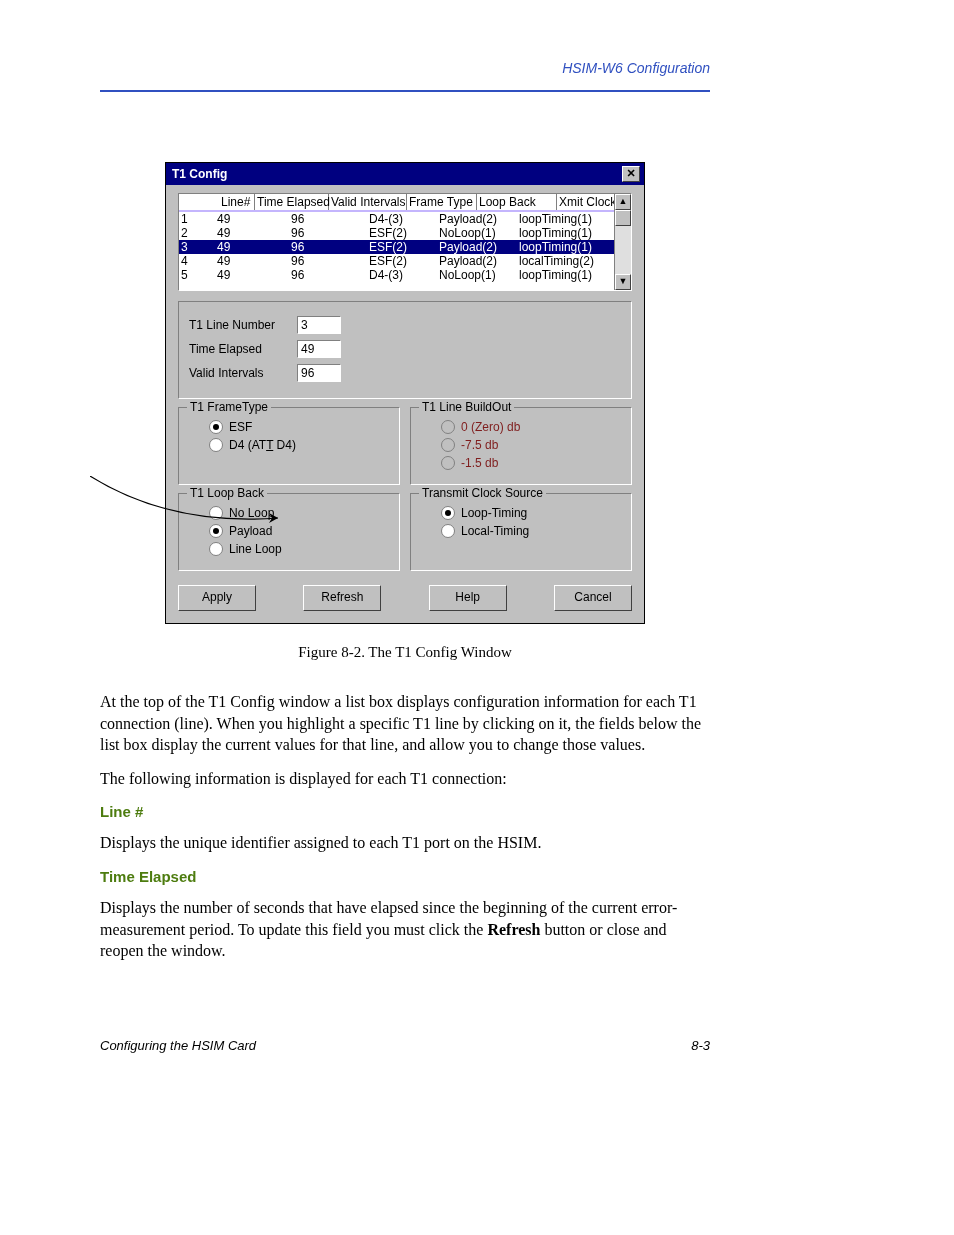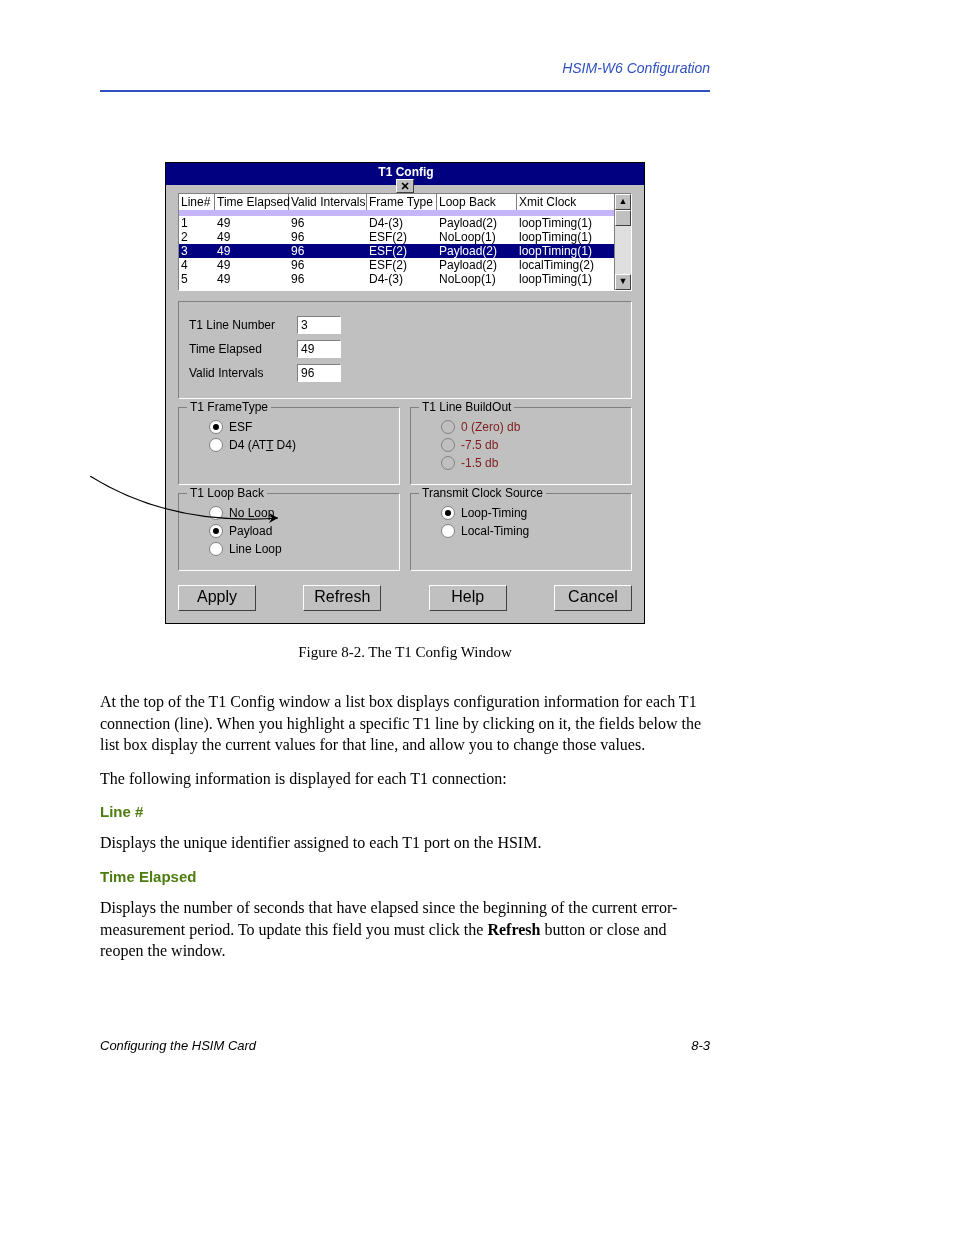--- a/index.html
+++ b/index.html
@@ -48,21 +48,20 @@
   }
   .titlebar {
     background: #000080;
     color: #fff;
     font-weight: bold;
     padding: 2px 4px;
     display: flex;
     justify-content: space-between;
     align-items: center;
     height: 18px;
-    flex-direction: column;
   }
   .titlebar .title { padding-left: 2px; }
   .close-btn {
     width: 16px; height: 14px;
     background: #c0c0c0;
     border: 1px solid #fff;
     border-right-color: #404040;
     border-bottom-color: #404040;
     color: #000;
     font-weight: bold;
@@ -83,21 +82,22 @@
     height: 98px;
     box-sizing: border-box;
   }
   .list-inner { flex: 1; overflow: hidden; }
   .list-header, .list-row {
     display: grid;
     grid-template-columns: 36px 74px 78px 70px 80px 90px;
     font-size: 12px;
   }
   .list-header {
-    border-bottom: 6px solid #c4b5fd;
+    border-bottom: 2px solid #c4b5fd;
+    padding-left: 40px;
   }
   .list-header > div {
     padding: 1px 2px;
     border-right: 1px solid #808080;
     white-space: nowrap;
   }
   .list-header > div:last-child { border-right: none; }
   .list-row > div {
     padding: 0 2px;
     white-space: nowrap;
@@ -215,21 +215,21 @@
     margin-top: 14px;
   }
   .win-btn {
     width: 76px;
     height: 24px;
     background: #c0c0c0;
     border: 1px solid #fff;
     border-right-color: #404040;
     border-bottom-color: #404040;
     font-family: inherit;
-    font-size: 16px;
+    font-size: 12px;
     text-align: center;
     line-height: 22px;
   }
 
   .arrow-annotation {
     position: absolute;
     left: 90px;
     top: 476px;
     pointer-events: none;
   }

